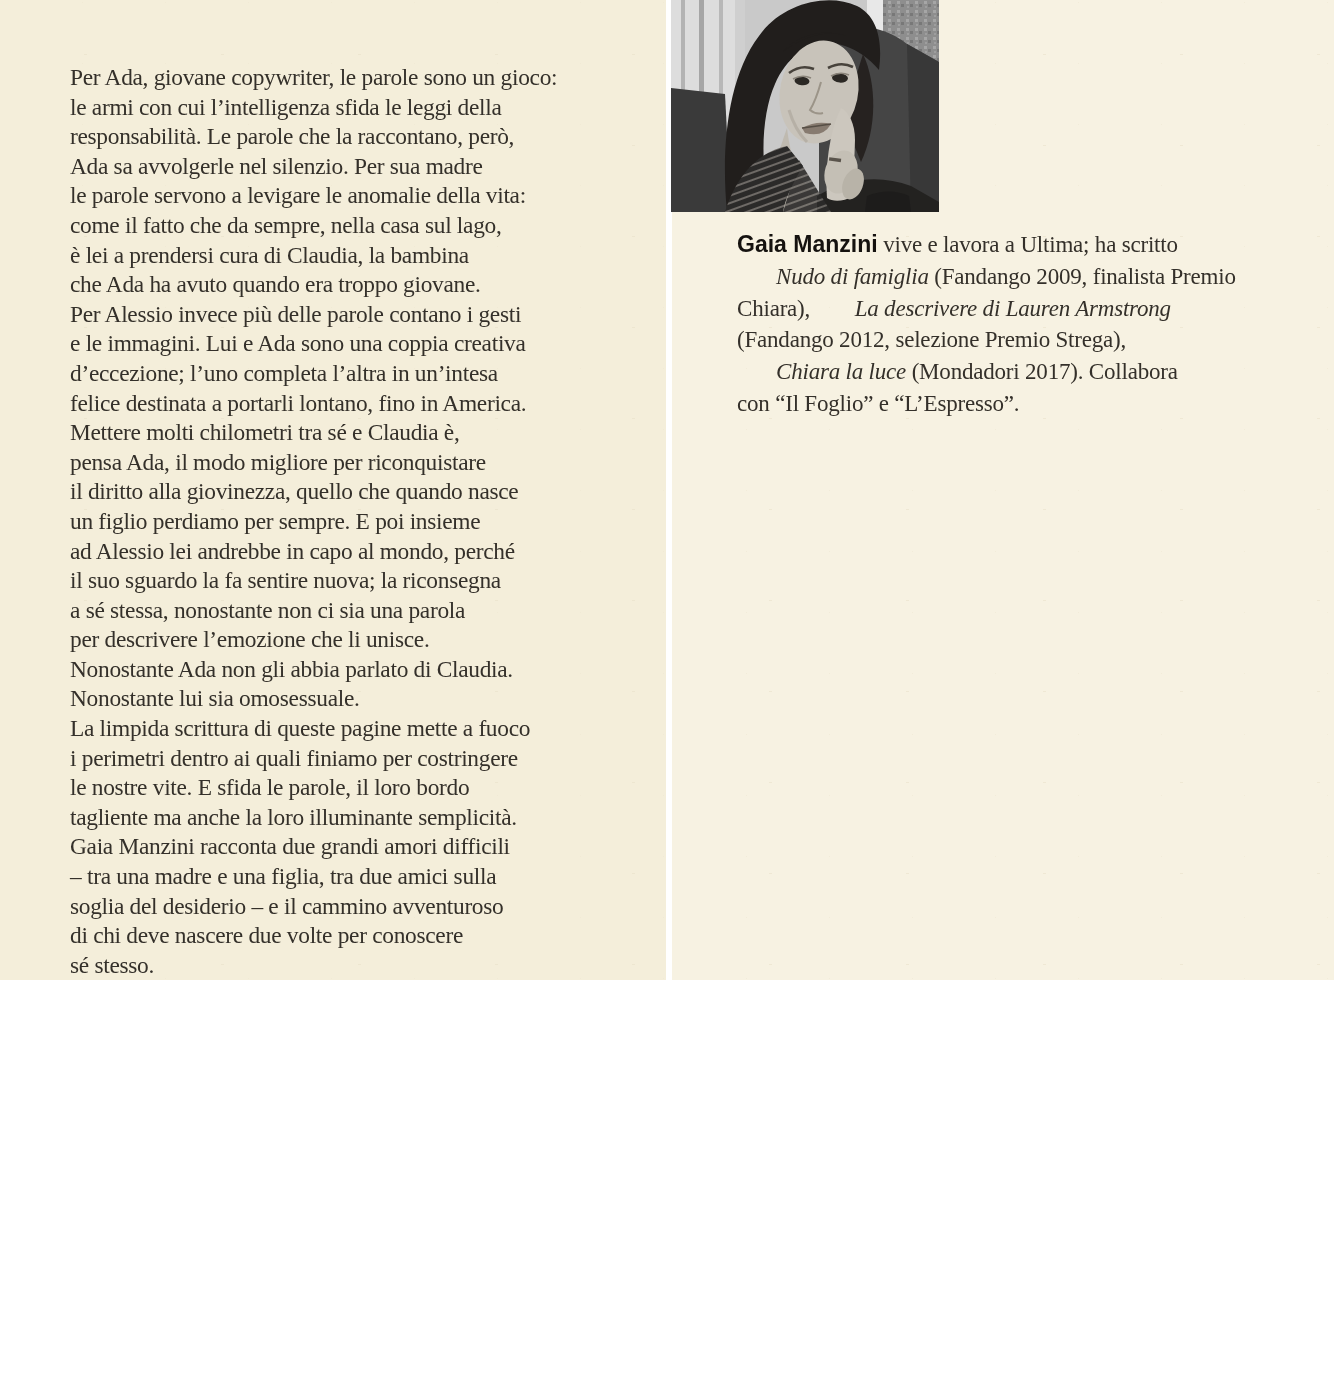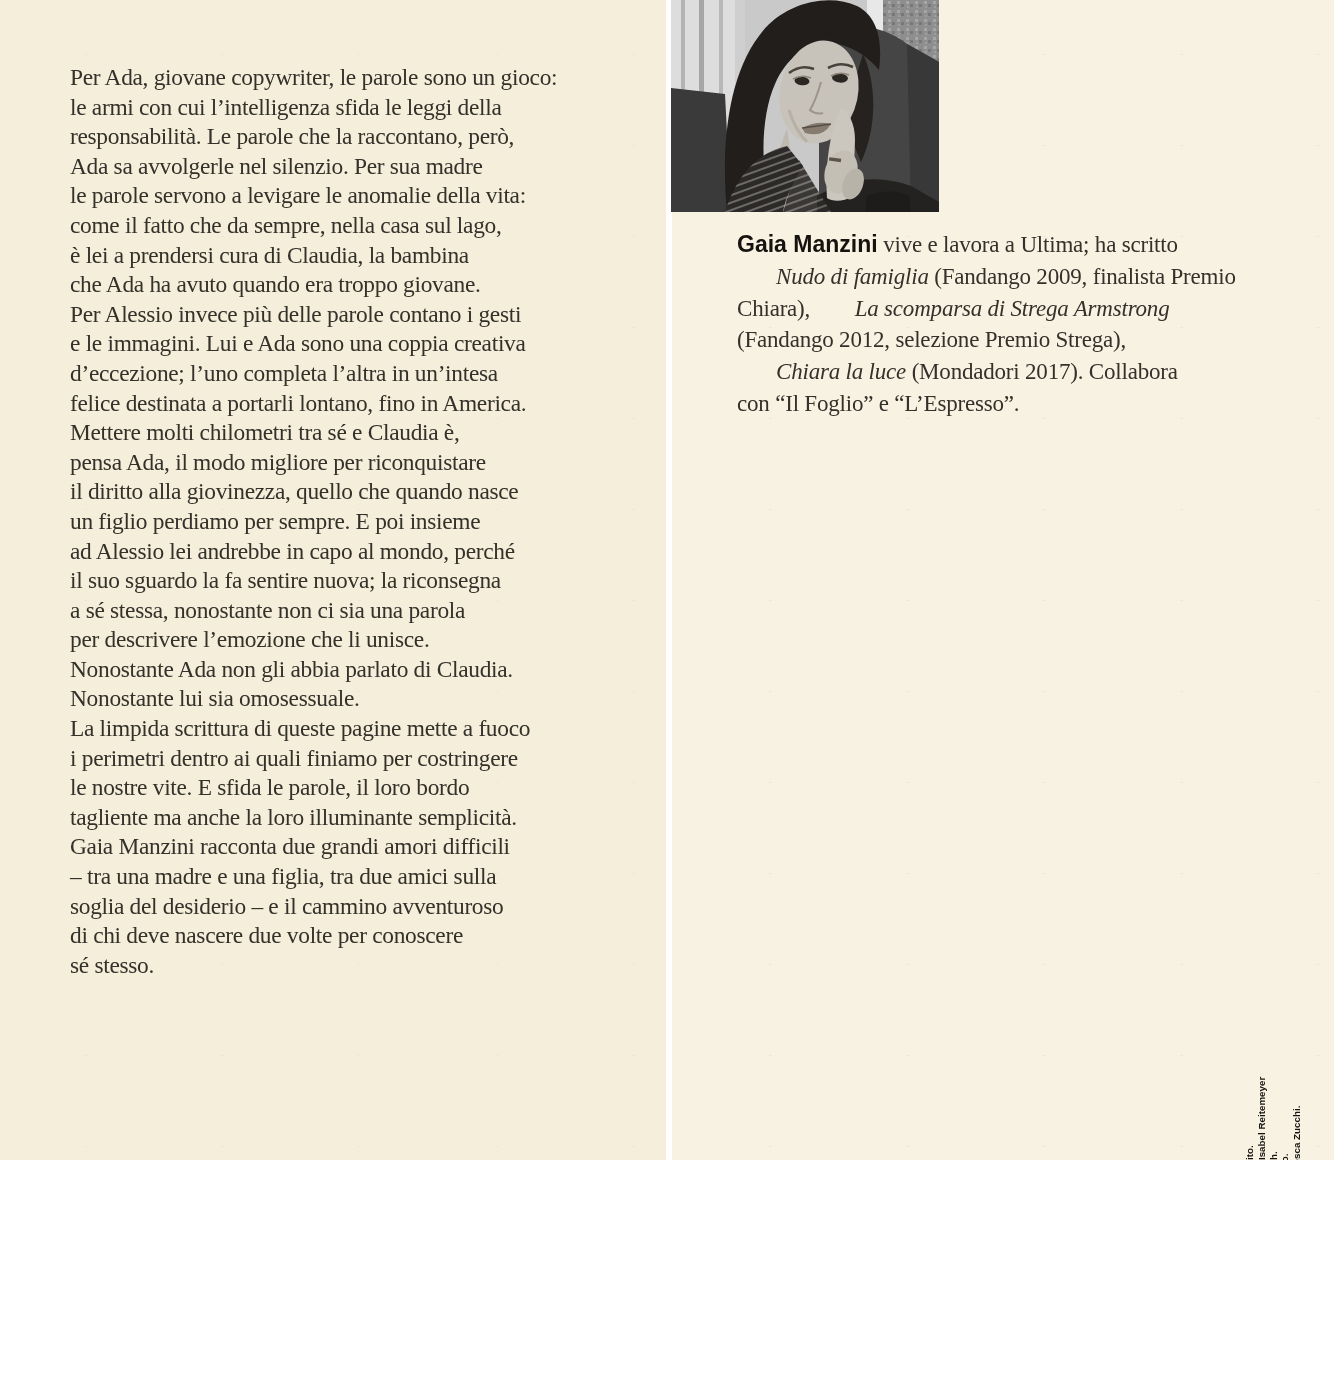--- a/index.html
+++ b/index.html
@@ -1,18 +1,18 @@
 <!DOCTYPE html>
 <html><head>
 <meta charset="utf-8">
 <style>
   html,body{margin:0;padding:0;}
   .page{
     position:relative;
-    width:1334px;height:1160px;
+    width:1334px;height:980px;
     background:#f7f2e2;
     overflow:hidden;
     font-family:"Liberation Serif", serif;
   }
   .texture{
     position:absolute;inset:0;
     background-image:
       radial-gradient(#e9e1c9 1px, transparent 1.2px),
       radial-gradient(#efe8d2 0.8px, transparent 1px);
     background-size:137px 91px, 83px 61px;
@@ -170,21 +170,21 @@
       <ellipse cx="170" cy="172" rx="16" ry="22" fill="#c4bfb5" transform="rotate(18 170 172)"></ellipse>
       <ellipse cx="182" cy="184" rx="10" ry="16" fill="#b8b3a8" transform="rotate(20 182 184)"></ellipse>
       <rect x="158" y="158" width="12" height="3.4" fill="#5a544c" transform="rotate(8 164 160)"></rect>
 
       <path d="M196 196 C210 190 226 190 238 196 L240 212 L194 212 Z" fill="#1d1c1b"></path>
     </svg>
   </div>
 
   <div class="bio"><span class="seg-bold-sans">Gaia Manzini</span><span class="seg-normal"> vive e lavora a Ultima; ha scritto
 </span><span class="seg-italic">Nudo di famiglia</span><span class="seg-normal"> (Fandango 2009, finalista Premio
-Chiara), </span><span class="seg-italic">La scomparsa di Strega Armstrong</span><span class="seg-normal">
+Chiara), </span><span class="seg-italic">La descrivere di Lauren Armstrong</span><span class="seg-normal">
 (Fandango 2012, selezione Premio Strega),
 </span><span class="seg-italic">Chiara la luce</span><span class="seg-normal"> (Mondadori 2017). Collabora
 con “Il Foglio” e “L’Espresso”.</span></div>
 
   <div class="footer">
     <div class="logo-row">
       <svg class="logo-mark" viewBox="0 0 24 24">
         <path d="M17.5 5.5 A 8.5 8.5 0 1 0 20.5 12 L 12.5 12" fill="none" stroke="#15130f" stroke-width="7"></path>
       </svg>
       <span class="logo-word">GIUNTI</span>

